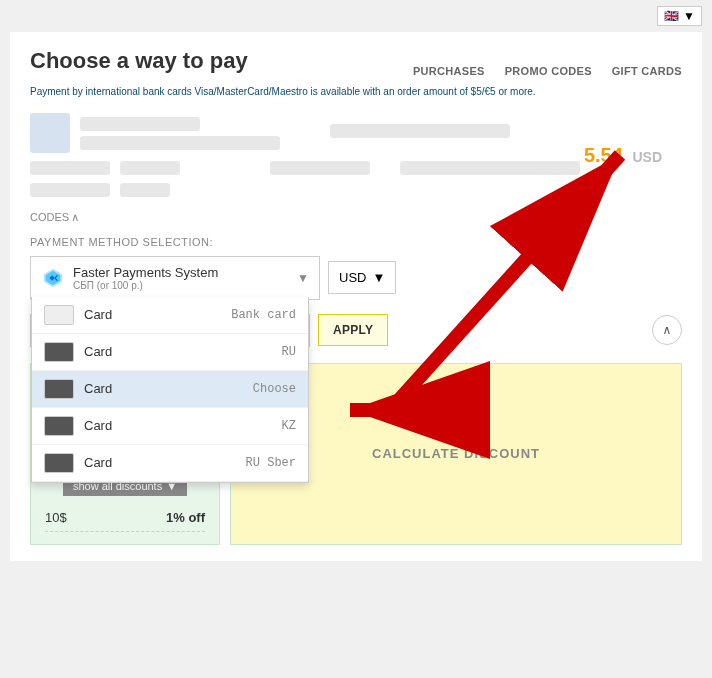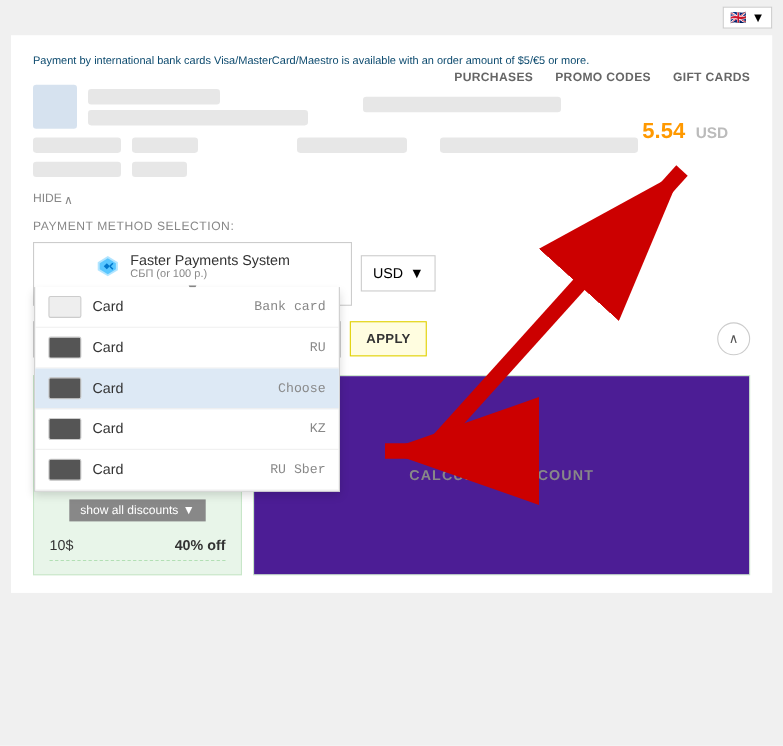--- a/index.html
+++ b/index.html
@@ -128,21 +128,20 @@
     .payment-dropdown {
       display: flex;
       align-items: center;
       border: 1px solid #ccc;
       padding: 8px 10px;
       background: white;
       cursor: pointer;
       width: 290px;
       justify-content: space-between;
       position: relative;
-      flex-direction: column;
     }
 
     .payment-dropdown-inner {
       display: flex;
       align-items: center;
       gap: 8px;
     }
 
     .fps-icon {
       width: 24px;
@@ -338,21 +337,21 @@
     .calculate-section {
       flex: 1;
       border: 1px solid #c8e6c9;
       display: flex;
       align-items: center;
       justify-content: center;
       background: white;
     }
 
     .calculate-btn {
-      background: #4c1d95;
+      background: #fef9c3;
       border: none;
       font-size: 13px;
       font-weight: bold;
       color: #888;
       cursor: pointer;
       letter-spacing: 1px;
       padding: 20px;
       width: 100%;
       height: 100%;
       text-align: center;
@@ -394,20 +393,21 @@
 </div>
 
 <div class="main-content">
 
   <div class="nav-links">
     <span>PURCHASES</span>
     <span>PROMO CODES</span>
     <span>GIFT CARDS</span>
   </div>
 
+  <div class="page-title">Choose a way to pay</div>
 
   <div class="info-text">Payment by international bank cards Visa/MasterCard/Maestro is available with an order amount of $5/€5 or more.</div>
 
   <div class="blurred-section">
     <div style="position:relative;">
       <div class="blur-row">
         <div class="blur-block" style="width:40px;height:40px;background:#c5d5e8;"></div>
         <div>
           <div class="blur-block" style="width:120px;margin-bottom:5px;"></div>
           <div class="blur-block" style="width:200px;"></div>
@@ -432,21 +432,21 @@
       </div>
 
       <div class="price-badge">
         <span style="color:#f90;font-size:20px;font-weight:bold;">5.54</span>
         <span style="color:#bbb;font-size:14px;margin-left:4px;">USD</span>
       </div>
     </div>
   </div>
 
   <div class="hide-link">
-    <span>HIDE</span>
+    <span>CODES</span>
     <span>∧</span>
   </div>
 
   <div class="payment-method-label">PAYMENT METHOD SELECTION:</div>
 
   <div class="payment-selector-row">
 
     <div class="payment-dropdown" style="position:relative;">
       <div class="payment-dropdown-inner">
         <div class="fps-icon">
@@ -525,21 +525,21 @@
         <span class="discount-pct">10% off</span>
       </div>
       <div style="text-align:center;">
         <button class="show-all-btn">
           <span>show all discounts</span>
           <span>▼</span>
         </button>
       </div>
       <div class="discount-row">
         <span class="discount-amount">10$</span>
-        <span class="discount-pct">40% off</span>
+        <span class="discount-pct">1% off</span>
       </div>
     </div>
 
     <div class="calculate-section">
       <button class="calculate-btn">CALCULATE DISCOUNT</button>
     </div>
 
   </div>
 
 </div>

